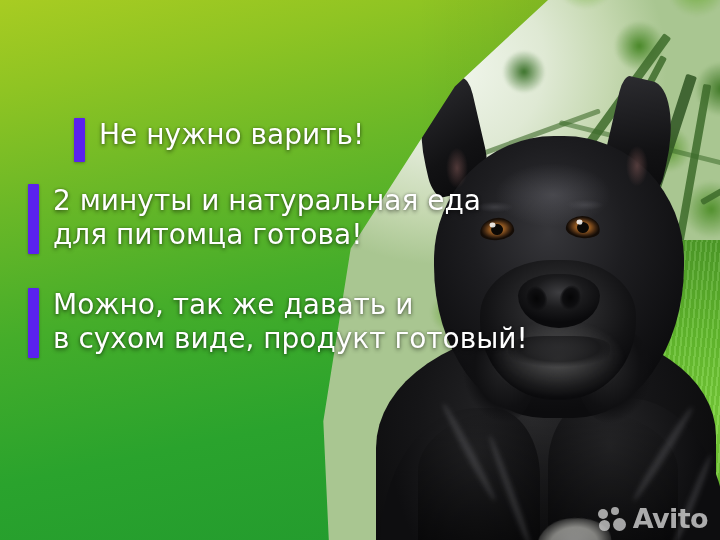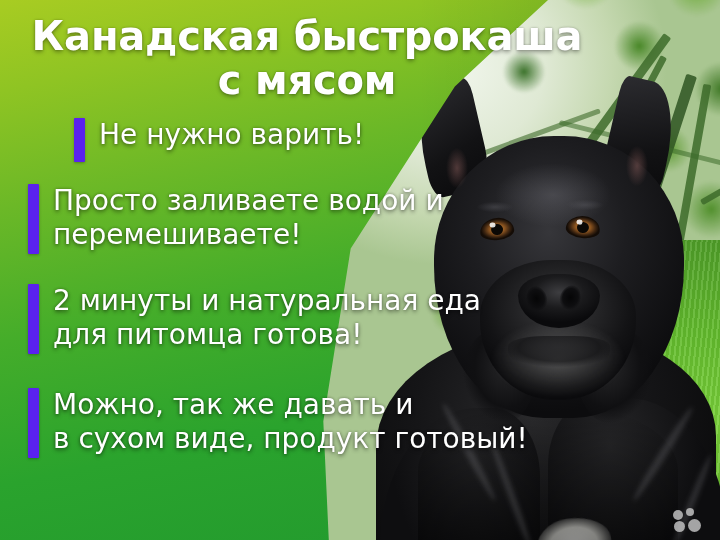--- a/index.html
+++ b/index.html
@@ -336,37 +336,28 @@
     <div class="nostril nostril-l"></div>
     <div class="nostril nostril-r"></div>
     <div class="lip"></div>
   </div>
 
   <div class="green-panel"></div>
   <div class="green-panel-soft"></div>
 
   <div class="content">
 
-    <div class="title">
-      <span class="title-l1">Канадская быстрокаша</span>
-      <span class="title-l2">с мясом</span>
-    </div>
 
     <div class="bullets">
 
       <div class="bullet bullet-1">
         <span class="bullet-marker"></span>
         <span class="bullet-text">Не нужно варить!</span>
       </div>
 
-      <div class="bullet bullet-2">
-        <span class="bullet-marker"></span>
-        <span class="bullet-text">Просто заливаете водой и
-перемешиваете!</span>
-      </div>
 
       <div class="bullet bullet-3">
         <span class="bullet-marker"></span>
         <span class="bullet-text">2 минуты и натуральная еда
 для питомца готова!</span>
       </div>
 
       <div class="bullet bullet-4">
         <span class="bullet-marker"></span>
         <span class="bullet-text">Можно, так же давать и
@@ -375,17 +366,18 @@
 
     </div>
 
     <div class="watermark">
       <span class="avito-logo">
         <i class="al-1"></i>
           <i class="al-2"></i>
           <i class="al-3"></i>
           <i class="al-4"></i>
       </span>
+      <span class="avito-word">Avito</span>
     </div>
 
   </div>
 
 </div>
 
 </body></html>

